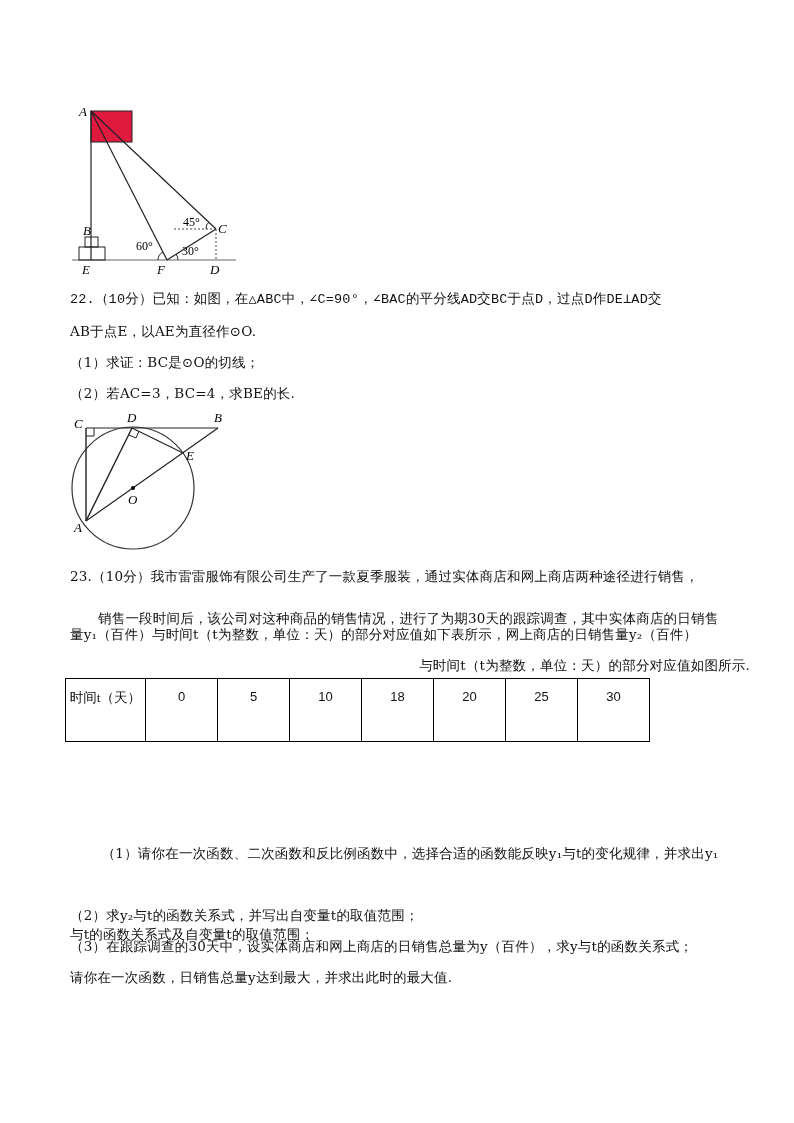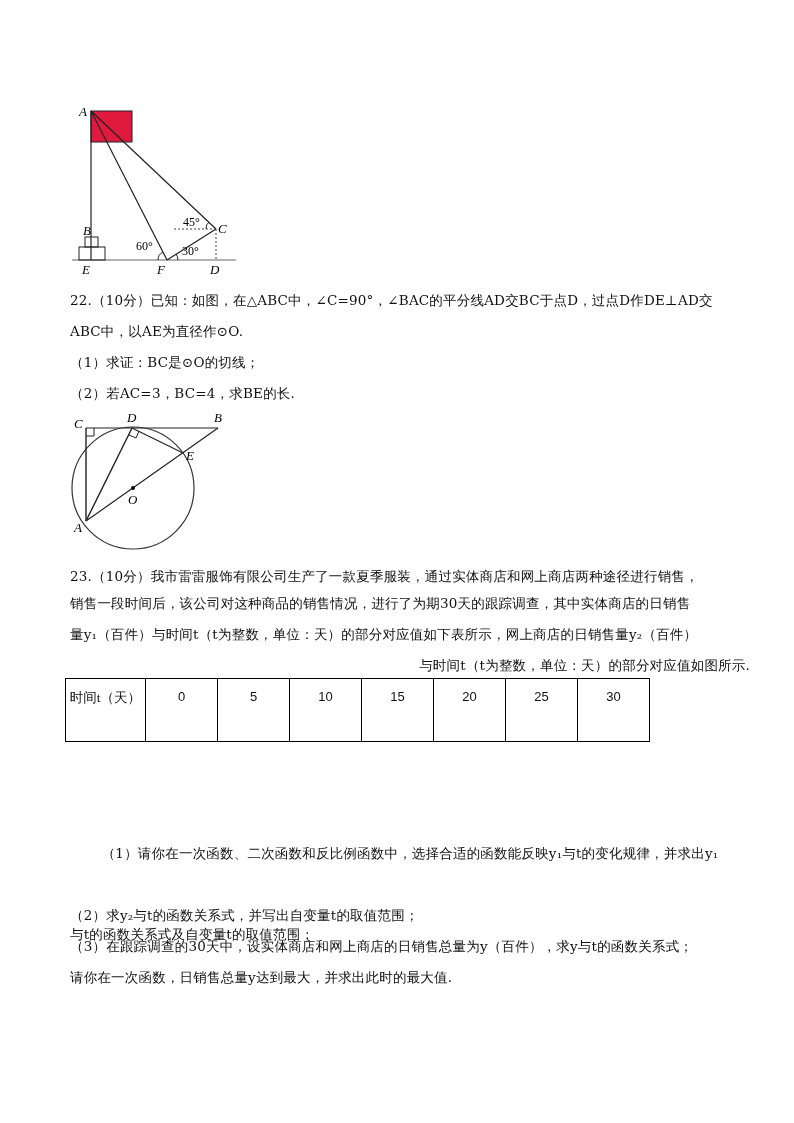--- a/index.html
+++ b/index.html
@@ -61,22 +61,22 @@
     <text x="12" y="174" font-size="13">E</text>
     <text x="87" y="174" font-size="13">F</text>
     <text x="140" y="174" font-size="13">D</text>
     <text x="148" y="133" font-size="13">C</text>
     <text x="113" y="126" font-size="12" style="font-style:normal">45°</text>
     <text x="66" y="150" font-size="12" style="font-style:normal">60°</text>
     <text x="112" y="155" font-size="12" style="font-style:normal">30°</text>
   </svg>
 </div>
 
-<div class="line" style="top:290px;">22.（10分）已知：如图，在△ABC中，∠C=90°，∠BAC的平分线AD交BC于点D，过点D作DE⊥AD交</div>
-<div class="line" style="top:321px;">ABC中，以AE为直径作⊙O.</div>
+<div class="line" style="top:290px;font-family:Liberation Mono, monospace;">22.（10分）已知：如图，在△ABC中，∠C=90°，∠BAC的平分线AD交BC于点D，过点D作DE⊥AD交</div>
+<div class="line" style="top:321px;">AB于点E，以AE为直径作⊙O.</div>
 <div class="line" style="top:352px;">（1）求证：BC是⊙O的切线；</div>
 <div class="line" style="top:383px;">（2）若AC=3，BC=4，求BE的长.</div>
 
 <div class="fig" style="left:65px; top:408px;">
   <svg width="170" height="145" viewBox="0 0 170 145">
     <circle cx="68" cy="80" r="61" fill="none" stroke="#333" stroke-width="1.2"></circle>
 
     <line x1="21" y1="20" x2="153" y2="20" stroke="#222" stroke-width="1.2"></line>
 
     <line x1="21" y1="20" x2="21" y2="113" stroke="#222" stroke-width="1.4"></line>
@@ -94,32 +94,32 @@
     <text x="9" y="20" font-size="13">C</text>
     <text x="62" y="14" font-size="13">D</text>
     <text x="149" y="14" font-size="13">B</text>
     <text x="121" y="52" font-size="13">E</text>
     <text x="63" y="96" font-size="13">O</text>
     <text x="9" y="124" font-size="13">A</text>
   </svg>
 </div>
 
 <div class="line" style="top:566px;">23.（10分）我市雷雷服饰有限公司生产了一款夏季服装，通过实体商店和网上商店两种途径进行销售，</div>
-<div class="line" style="top:593px;">销售一段时间后，该公司对这种商品的销售情况，进行了为期30天的跟踪调查，其中实体商店的日销售</div>
+<div class="line" style="top:608px;margin-left:28px;">销售一段时间后，该公司对这种商品的销售情况，进行了为期30天的跟踪调查，其中实体商店的日销售</div>
 <div class="line" style="top:624px;">量y₁（百件）与时间t（t为整数，单位：天）的部分对应值如下表所示，网上商店的日销售量y₂（百件）</div>
 <div class="line" style="top:655px;text-align:right;">与时间t（t为整数，单位：天）的部分对应值如图所示.</div>
 
 <table class="data">
   <tbody>
       <tr class="r1">
     <td class="hdr">时间t（天）</td>
     <td class="val">0</td>
     <td class="val">5</td>
     <td class="val">10</td>
-    <td class="val">15</td>
+    <td class="val">18</td>
     <td class="val">20</td>
     <td class="val">25</td>
     <td class="val">30</td>
   </tr>
 </tbody>
   </table>
 
 <div class="line" style="top:843px;text-align:center;">（1）请你在一次函数、二次函数和反比例函数中，选择合适的函数能反映y₁与t的变化规律，并求出y₁</div>
 <div class="line" style="top:924px;">与t的函数关系式及自变量t的取值范围；</div>
 <div class="line" style="top:905px;">（2）求y₂与t的函数关系式，并写出自变量t的取值范围；</div>

